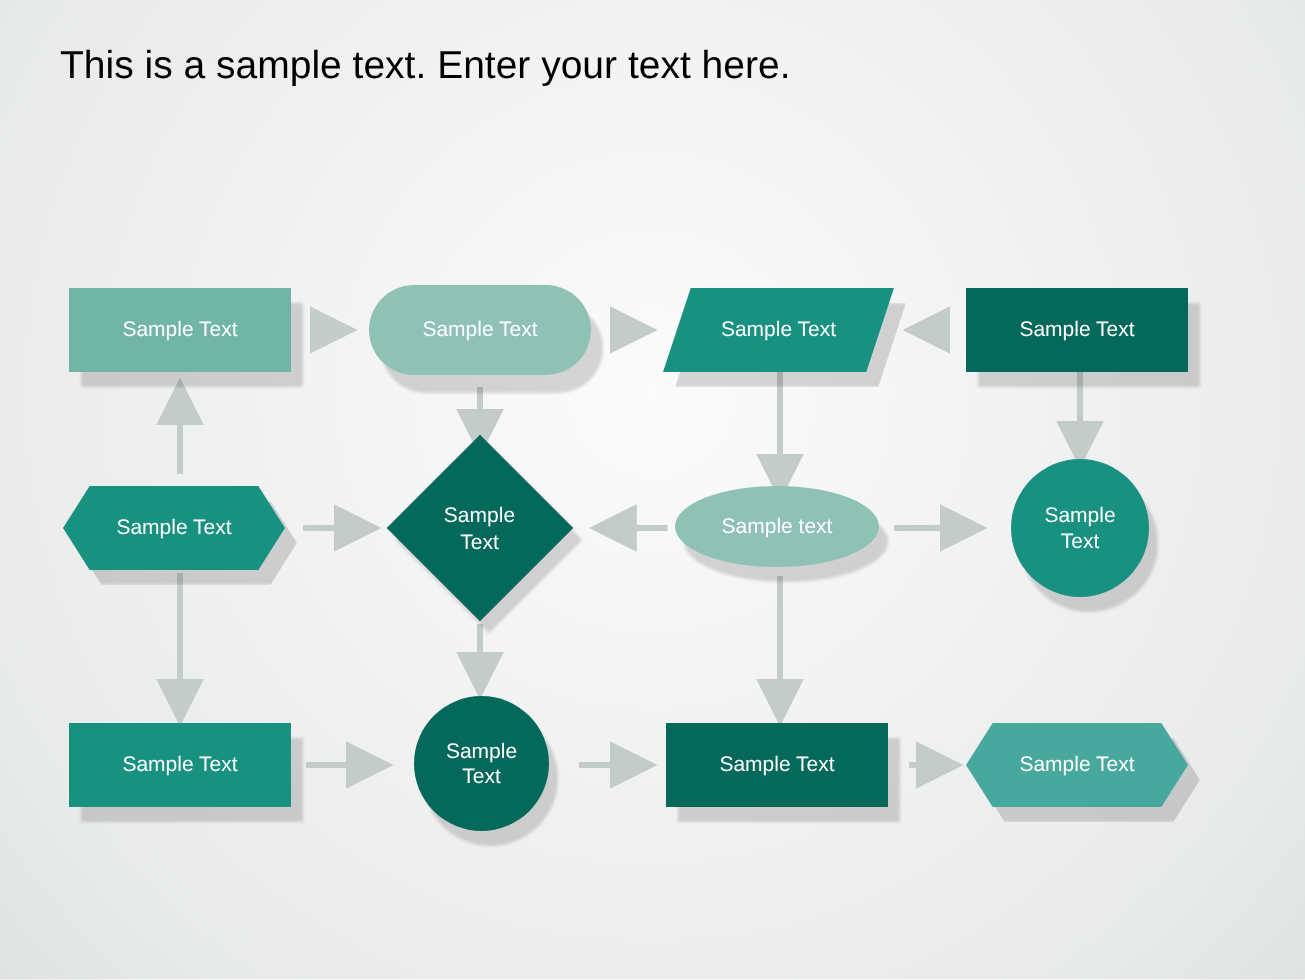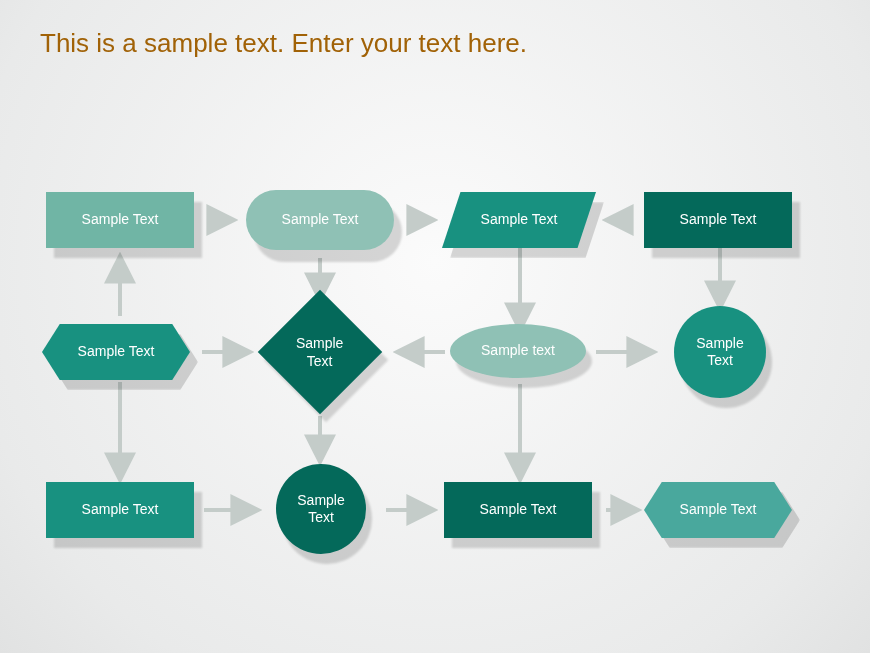--- a/index.html
+++ b/index.html
@@ -12,21 +12,21 @@
   body {
     background: radial-gradient(circle at 50% 40%, #fbfbfb 0%, #e9eaea 80%, #e1e2e2 100%);
     font-family: "Segoe UI", Arial, Helvetica, sans-serif;
     position: relative;
   }
   .title {
     position: absolute;
     left: 40px;
     top: 28px;
     font-size: 26px;
-    color: #a16207;
+    color: #000000;
     font-weight: 400;
   }
   
   .stage { position: absolute; left: 0; top: 0; width: 870px; height: 653px; }
   .shadow {
     position: absolute;
     background: rgba(0,0,0,0.15);
     filter: blur(1px);
   }
   .node {

